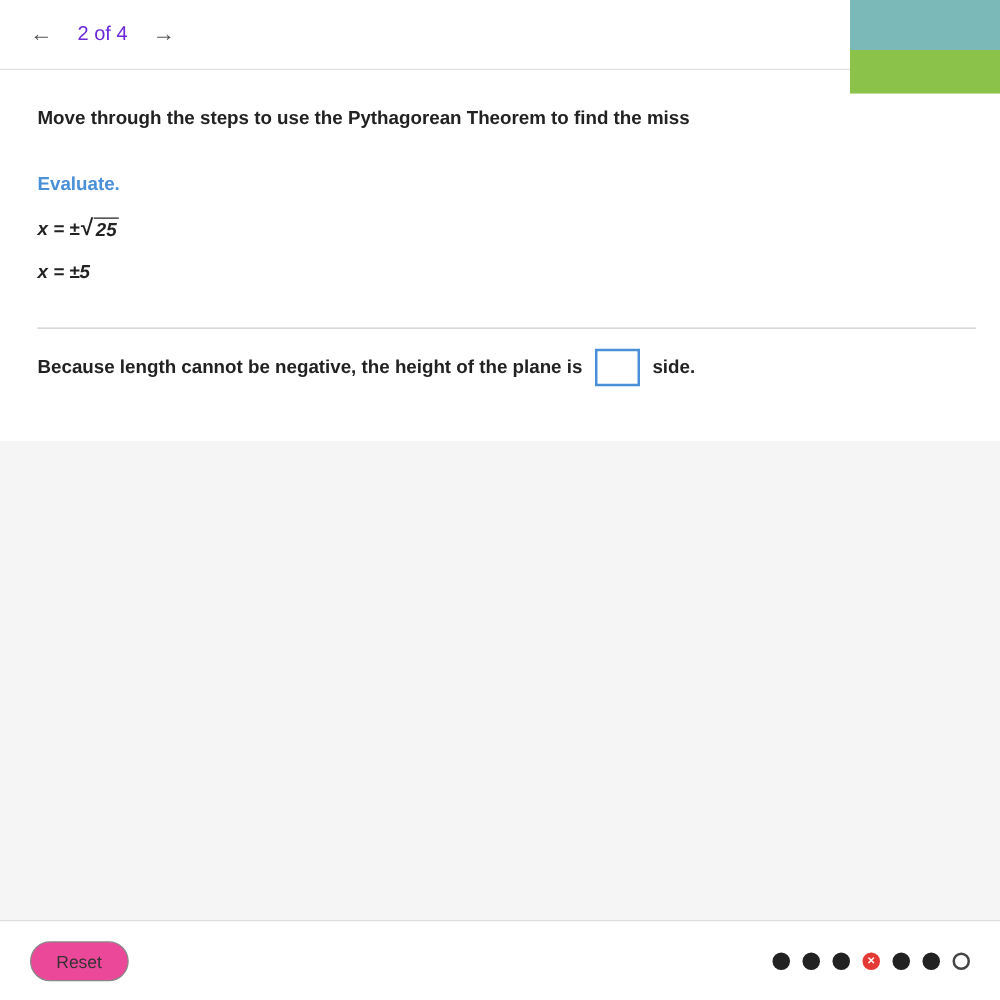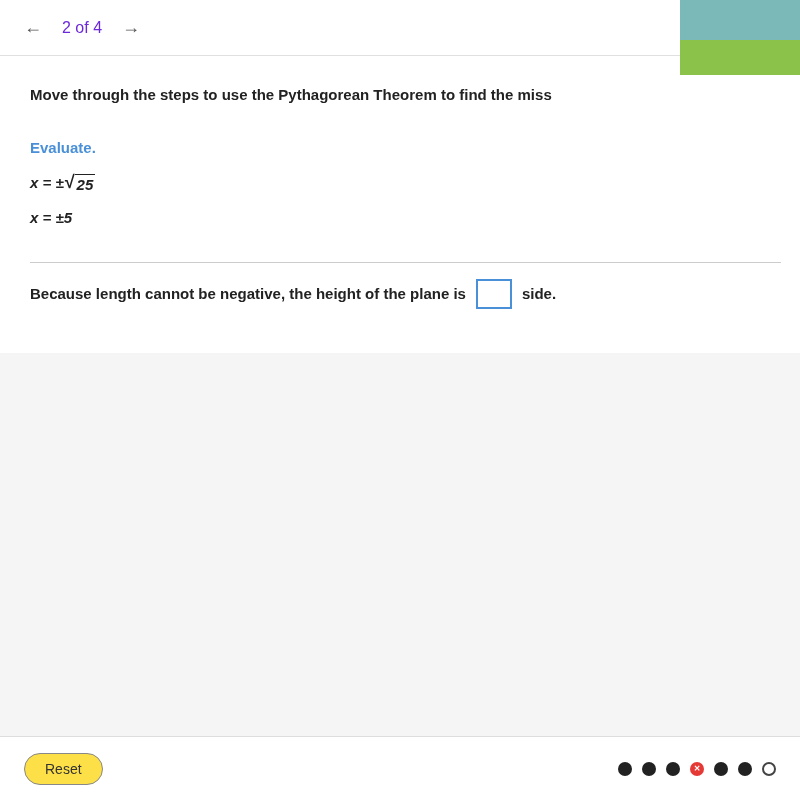--- a/index.html
+++ b/index.html
@@ -138,21 +138,21 @@
       border-top: 1px solid #ddd;
       padding: 14px 24px;
       display: flex;
       align-items: center;
       justify-content: space-between;
       height: 64px;
     }
 
     .reset-btn {
       border: 1.5px solid #888;
-      background: #fde047;
+      background: #ec4899;
       border-radius: 20px;
       padding: 7px 20px;
       font-size: 14px;
       color: #333;
       cursor: pointer;
     }
 
     .dots-container {
       display: flex;
       align-items: center;

